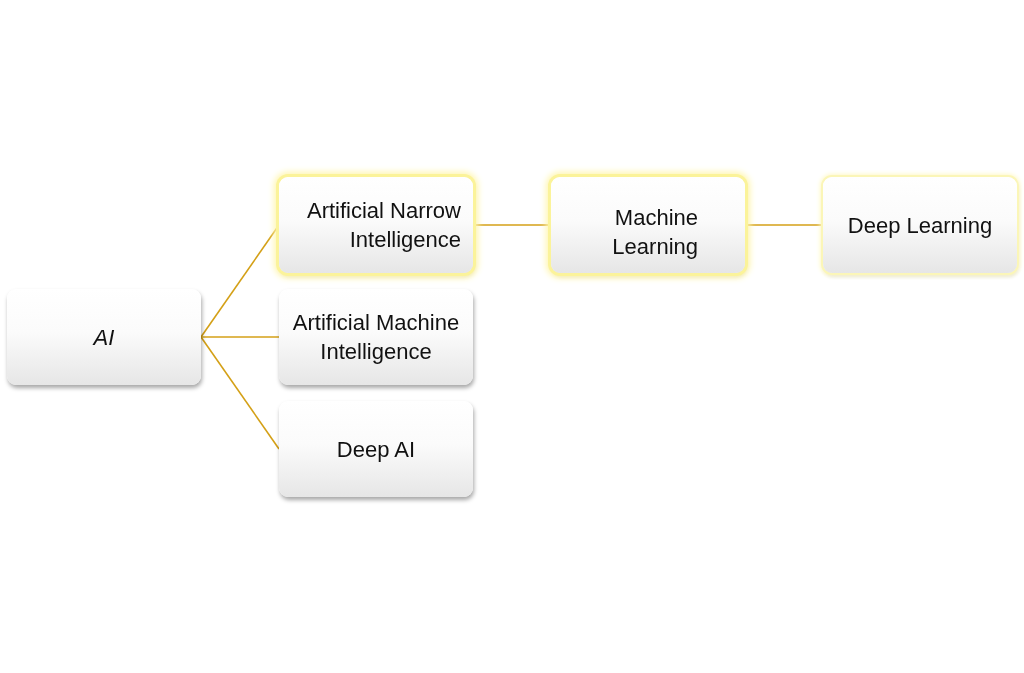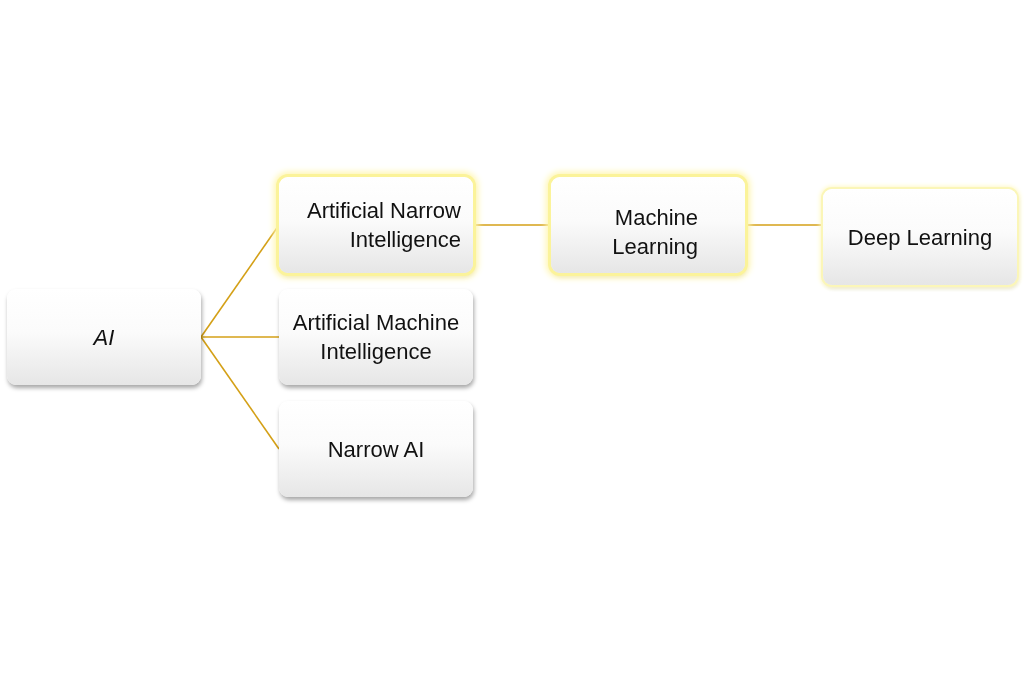--- a/index.html
+++ b/index.html
@@ -25,21 +25,21 @@
       text-align: right;
     }
     .node.soft-glow {
       box-shadow: 0 0 0 2px #fbf6b8, 0 0 4px 3px #fff9c8, 1px 3px 4px rgba(0,0,0,0.2);
     }
     #node-ai    { left: 7px;   top: 289px; font-style: italic; }
     #node-ani   { left: 279px; top: 177px; }
     #node-agi   { left: 279px; top: 289px; }
     #node-super { left: 279px; top: 401px; }
     #node-ml    { left: 551px; top: 177px; }
-    #node-dl    { left: 823px; top: 189px; }
+    #node-dl    { left: 823px; top: 177px; }
   </style>
 </head>
 <body>
 
 <svg id="connectors" xmlns="http://www.w3.org/2000/svg">
     <line x1="201" y1="337" x2="279" y2="225" stroke="#d4a017" stroke-width="1.6"></line>
     <line x1="201" y1="337" x2="279" y2="337" stroke="#d4a017" stroke-width="1.6"></line>
     <line x1="201" y1="337" x2="279" y2="449" stroke="#d4a017" stroke-width="1.6"></line>
     <line x1="473" y1="225" x2="551" y2="225" stroke="#d4a017" stroke-width="1.6"></line>
     <line x1="745" y1="225" x2="823" y2="225" stroke="#d4a017" stroke-width="1.6"></line>
@@ -48,20 +48,20 @@
 <div class="node" id="node-ai">
   <span>AI</span>
 </div>
 <div class="node glow" id="node-ani">
   <span style="display:block;width:170px;">Artificial Narrow Intelligence</span>
 </div>
 <div class="node" id="node-agi">
   <span style="display:block;width:186px;">Artificial Machine Intelligence</span>
 </div>
 <div class="node" id="node-super">
-  <span>Narrow AI</span>
+  <span>Deep AI</span>
 </div>
 <div class="node glow" id="node-ml">
   <span style="display:block;width:100px;margin-top:14px;">Machine Learning</span>
 </div>
 <div class="node soft-glow" id="node-dl">
   <span>Deep Learning</span>
 </div>
 
 </body></html>

